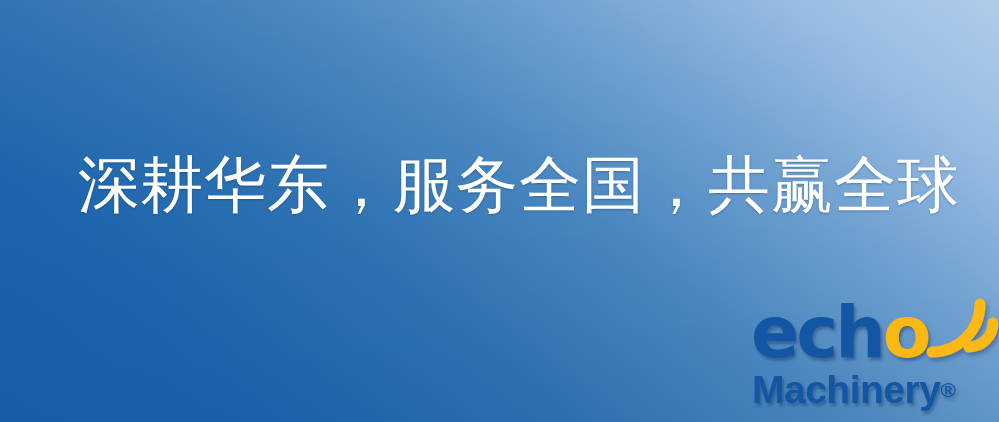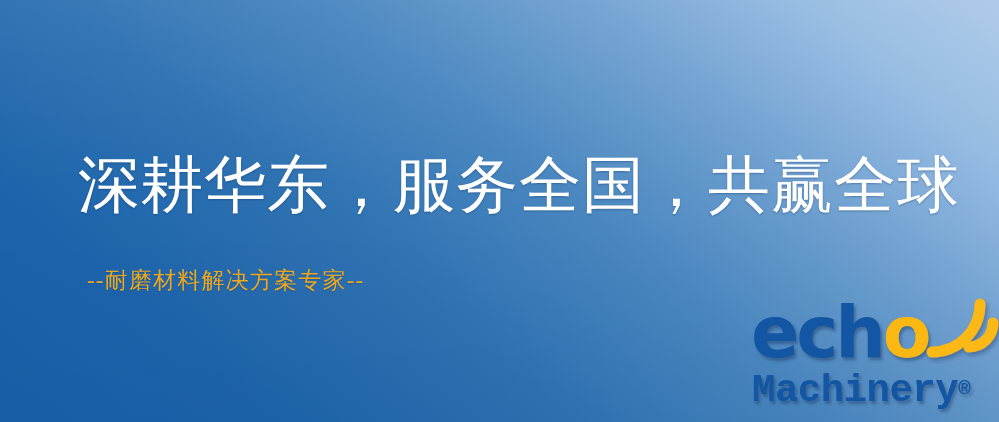--- a/index.html
+++ b/index.html
@@ -83,21 +83,21 @@
     color: #1356a4;
     text-shadow: 2px 3px 3px rgba(20,45,85,0.40);
   }
   .logo-word .gold {
     color: #fbb812;
   }
   .logo-sub {
     position: absolute;
     left: 7px;
     top: 72px;
-    font-family: Liberation Mono, monospace;
+    font-family: Liberation Sans, sans-serif;
     font-size: 39px;
     font-weight: bold;
     line-height: 44px;
     letter-spacing: -0.5px;
     white-space: nowrap;
     color: #1356a4;
     text-shadow: 2px 3px 3px rgba(20,45,85,0.38);
   }
   .logo-sub .reg {
     font-size: 21px;
@@ -112,21 +112,20 @@
     height: 72px;
   }
 </style>
 </head>
 <body>
 
 <div id="banner">
 
   <div class="headline">深耕华东，服务全国，共赢全球</div>
 
-  <div class="subtitle">--耐磨材料解决方案专家--</div>
 
   <div id="logo">
 
     <div class="logo-word">
       <span>ech</span><span class="gold">o</span>
     </div>
 
     <svg id="signal-arcs" viewBox="0 0 80 72">
       <g fill="none" stroke="#fbb812" stroke-width="11" stroke-linecap="round" filter="url(#arcShadow)">
         <path d="M12 60 A48 48 0 0 0 60 12"></path>

